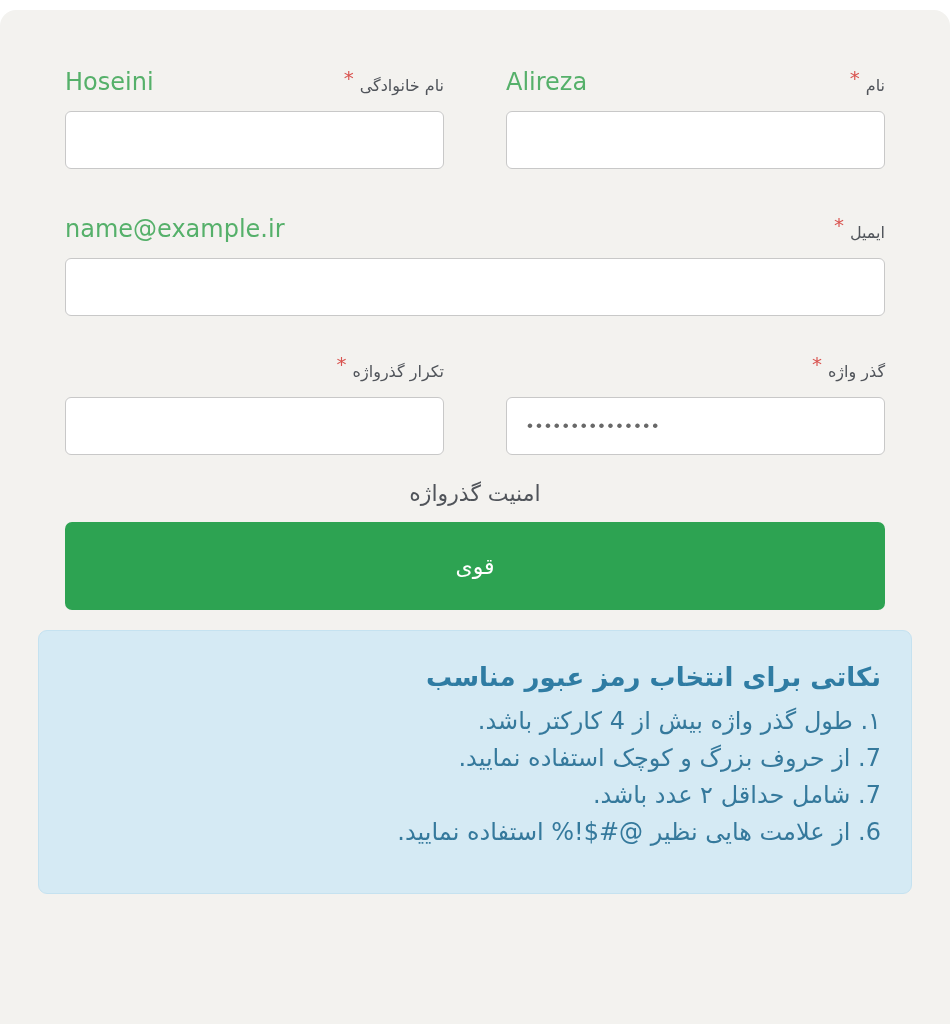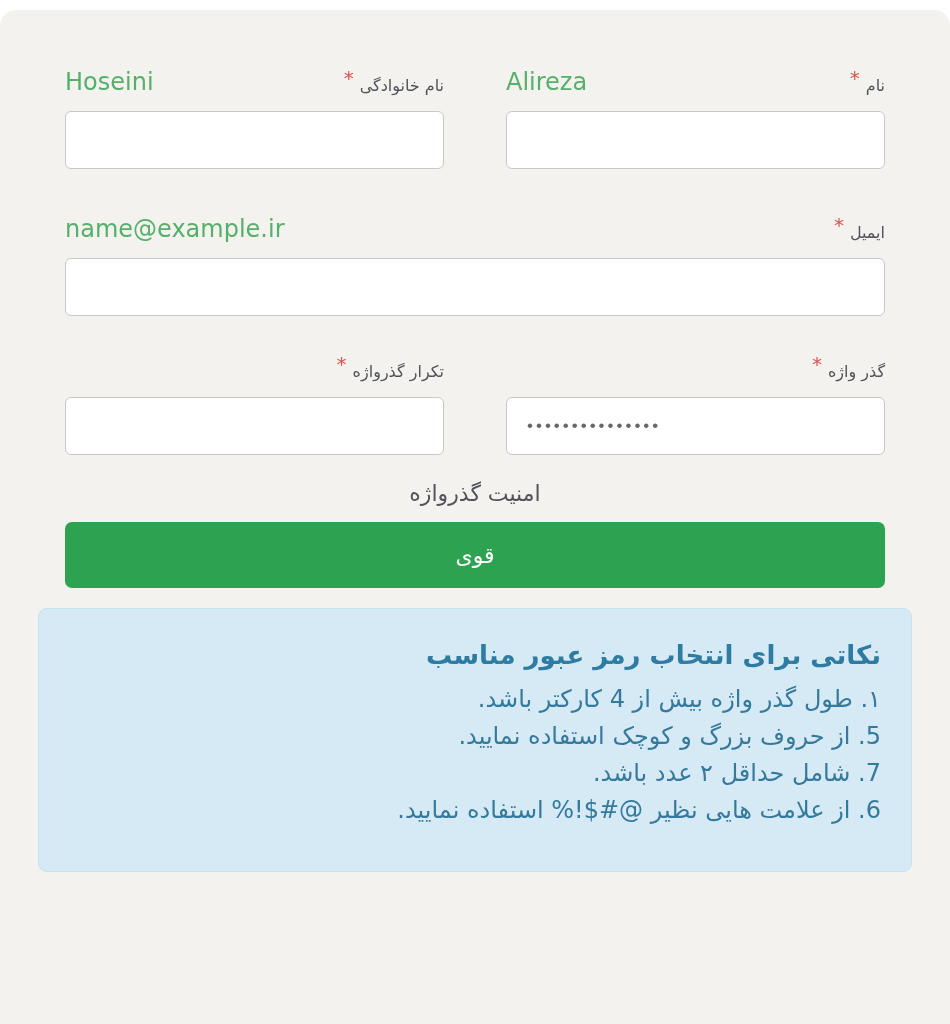--- a/index.html
+++ b/index.html
@@ -68,21 +68,21 @@
   .mt-email { margin-top: 40px; }
   .mt-pwd { margin-top: 32px; }
   .strength-lbl {
     margin-top: 26px;
     text-align: center;
     font-size: 22px;
     color: #50545a;
   }
   .strength-bar {
     margin-top: 16px;
-    height: 66px;
+    height: 88px;
     border-radius: 7px;
     background: #2da352;
     color: #ffffff;
     font-size: 22px;
     display: flex;
     align-items: center;
     justify-content: center;
   }
   .tips {
     margin: 20px -27px 0 -27px;
@@ -161,19 +161,19 @@
     </div>
 
     <div class="strength-lbl">امنیت گذرواژه</div>
     <div class="strength-bar" style="background: rgb(45, 163, 82);">
       <span>قوی</span>
     </div>
 
     <div class="tips">
       <div class="tips-title">نکاتی برای انتخاب رمز عبور مناسب</div>
       <div class="tip-line">١. طول گذر واژه بیش از 4 کارکتر باشد.</div>
-      <div class="tip-line">5. از حروف بزرگ و کوچک استفاده نمایید.</div>
+      <div class="tip-line">7. از حروف بزرگ و کوچک استفاده نمایید.</div>
       <div class="tip-line">7. شامل حداقل ٢ عدد باشد.</div>
       <div class="tip-line">6. از علامت هایی نظیر @#$!% استفاده نمایید.</div>
     </div>
 
   </div>
 </div>
 
 </body></html>

